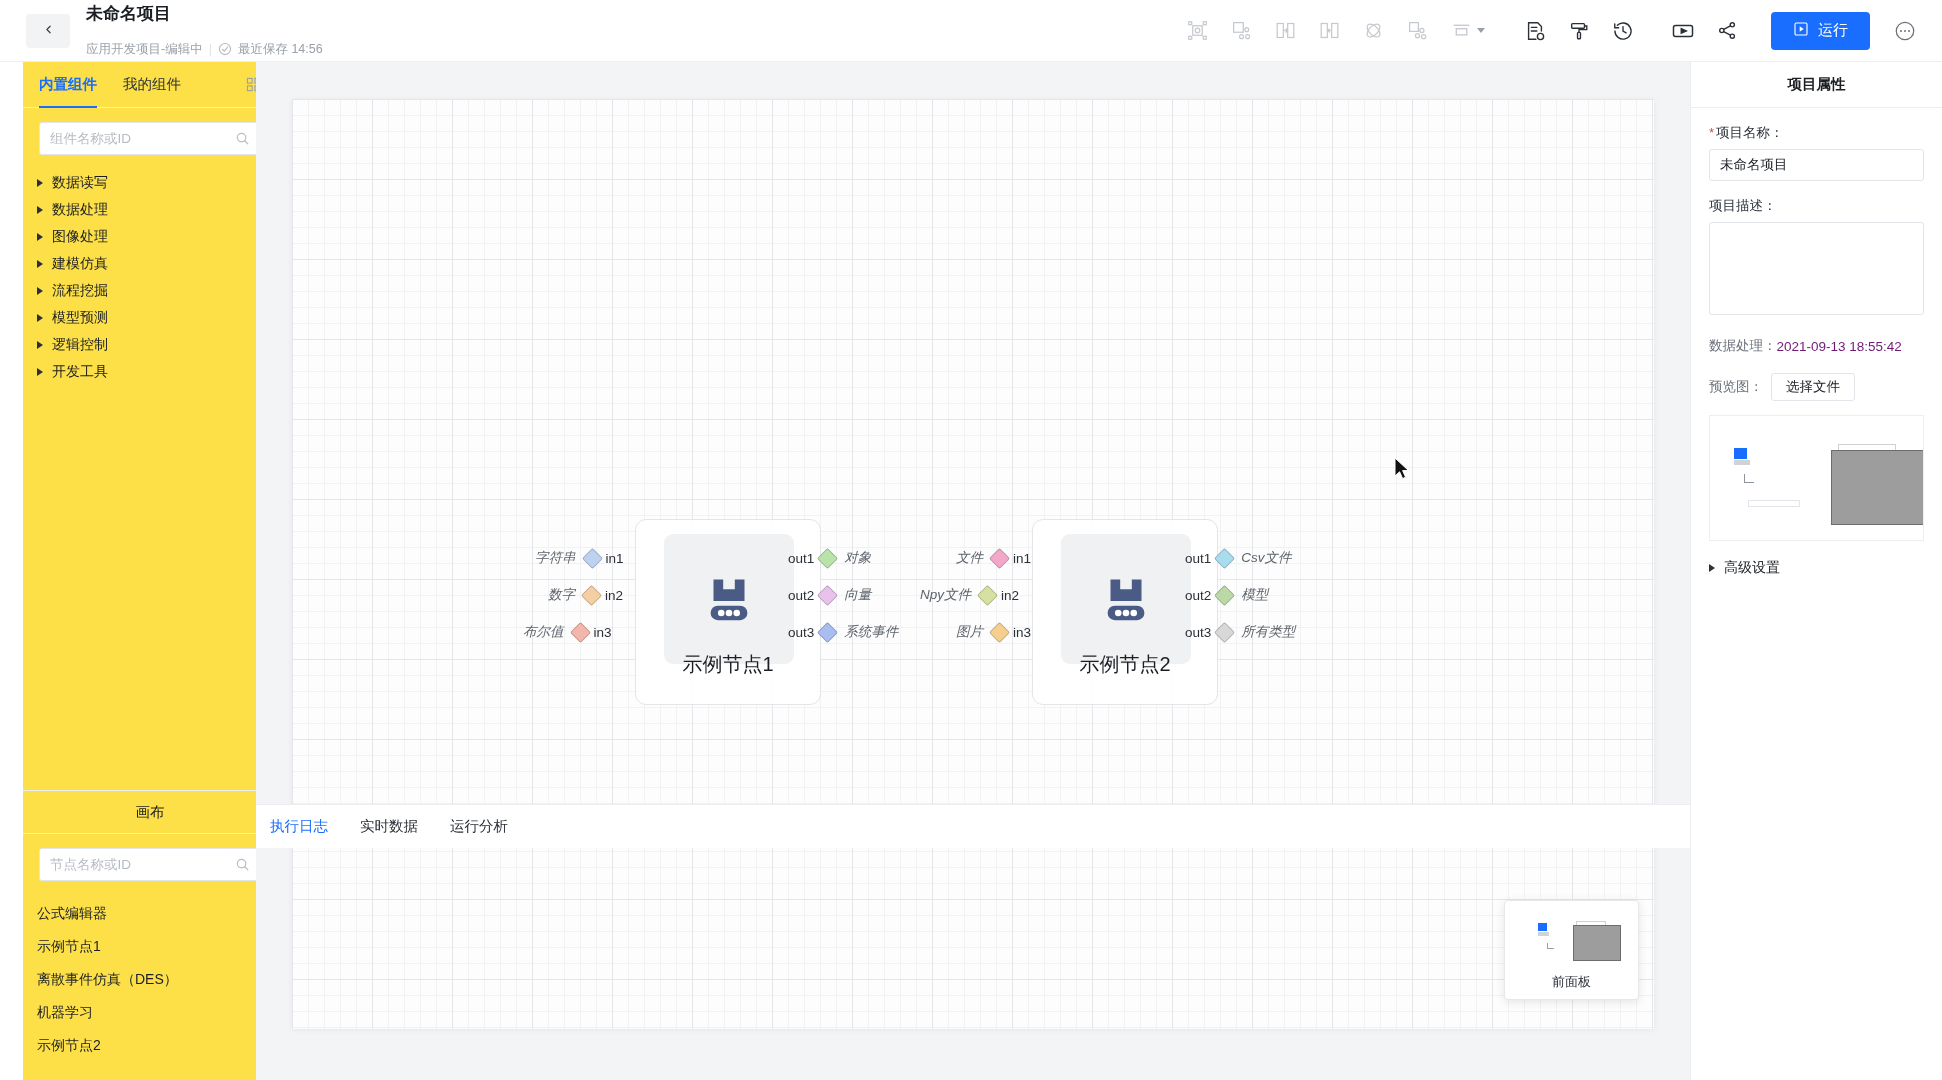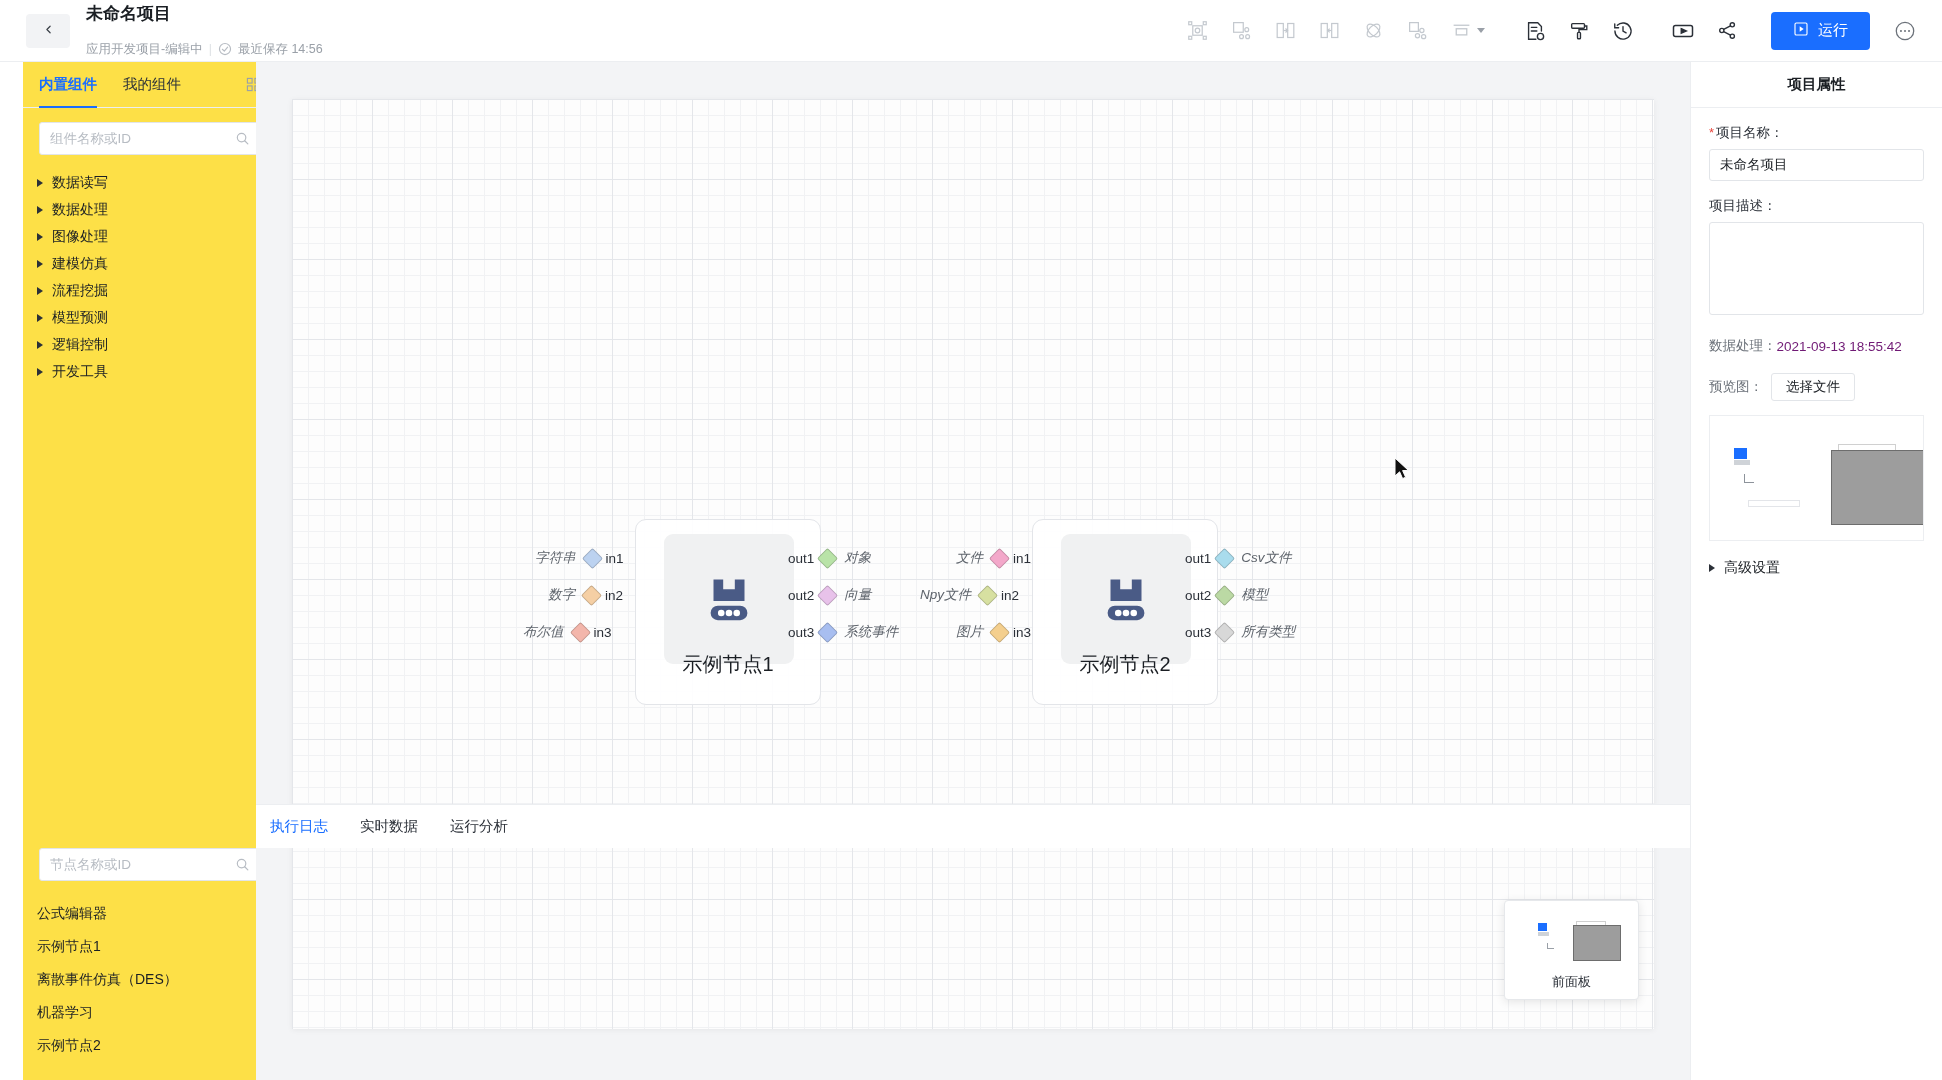--- a/index.html
+++ b/index.html
@@ -412,20 +412,21 @@
         <span class="tri"></span>
         <span>逻辑控制</span>
       </div>
       <div class="cat-item">
         <span class="tri"></span>
         <span>开发工具</span>
       </div>
     </div>
 
     <div class="canvas-section">
+      <div class="cs-head">画布</div>
       <div class="search-box">
         <input value="" placeholder="节点名称或ID" style="">
         <span class="s-icon">
           <svg width="15" height="15" viewBox="0 0 24 24" fill="none" stroke="currentColor" stroke-width="1.9" stroke-linecap="round">
             <circle cx="10.5" cy="10.5" r="6.8"></circle>
               <line x1="15.6" y1="15.6" x2="20.5" y2="20.5"></line>
           </svg>
         </span>
       </div>
       <div class="node-list">

